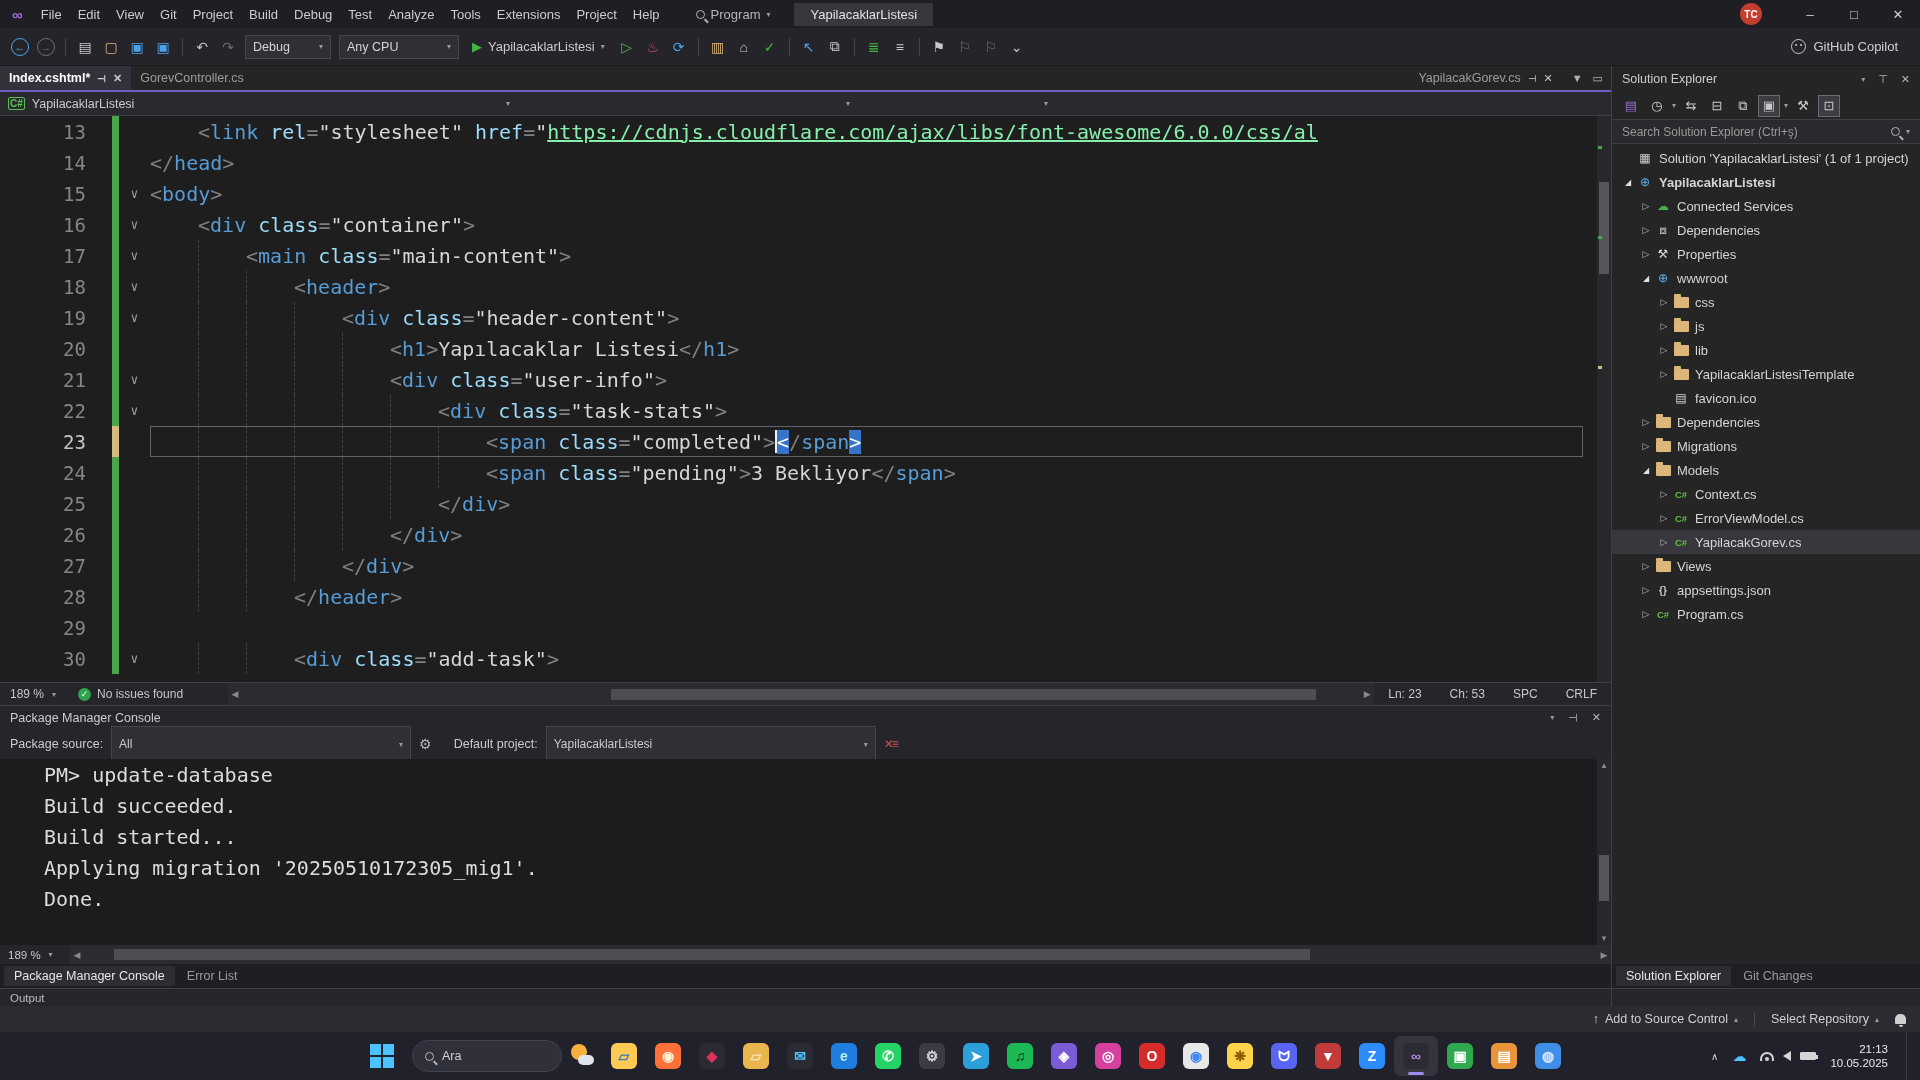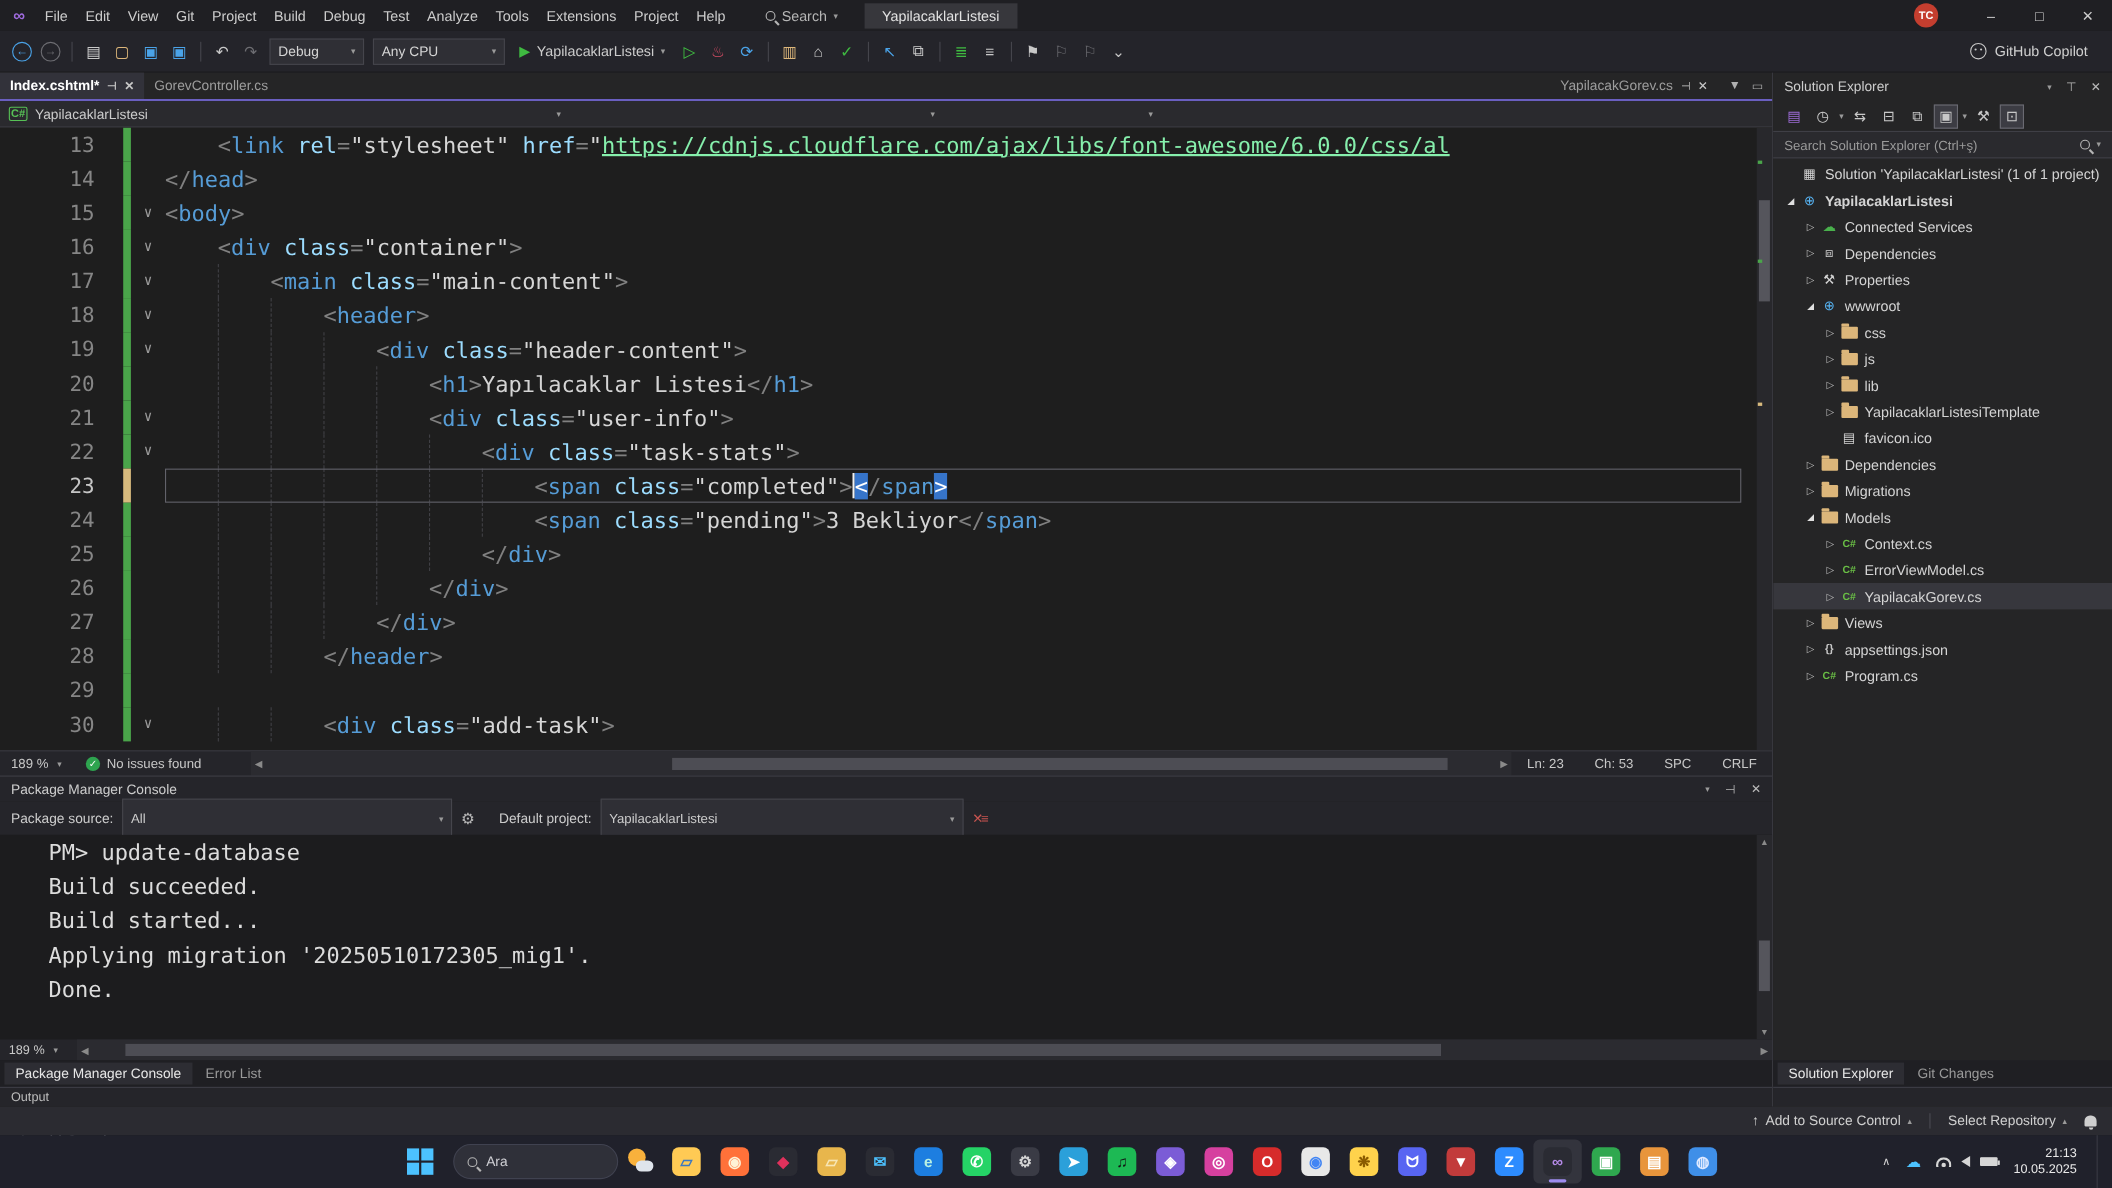--- a/index.html
+++ b/index.html
@@ -188,21 +188,21 @@
         <div class="menu-item">Debug</div>
         <div class="menu-item">Test</div>
         <div class="menu-item">Analyze</div>
         <div class="menu-item">Tools</div>
         <div class="menu-item">Extensions</div>
         <div class="menu-item">Project</div>
         <div class="menu-item">Help</div>
       </div>
     <div class="searchctl">
       <span class="mag"></span>
-      <span>Search</span>
+      <span>Program</span>
       <span class="caret-d">▾</span>
     </div>
     <div class="wintitle">YapilacaklarListesi</div>
     <div class="tb-right">
       <div class="avatar">TC</div>
       <div class="winbtn">–</div>
       <div class="winbtn">□</div>
       <div class="winbtn">✕</div>
     </div>
   </div>

